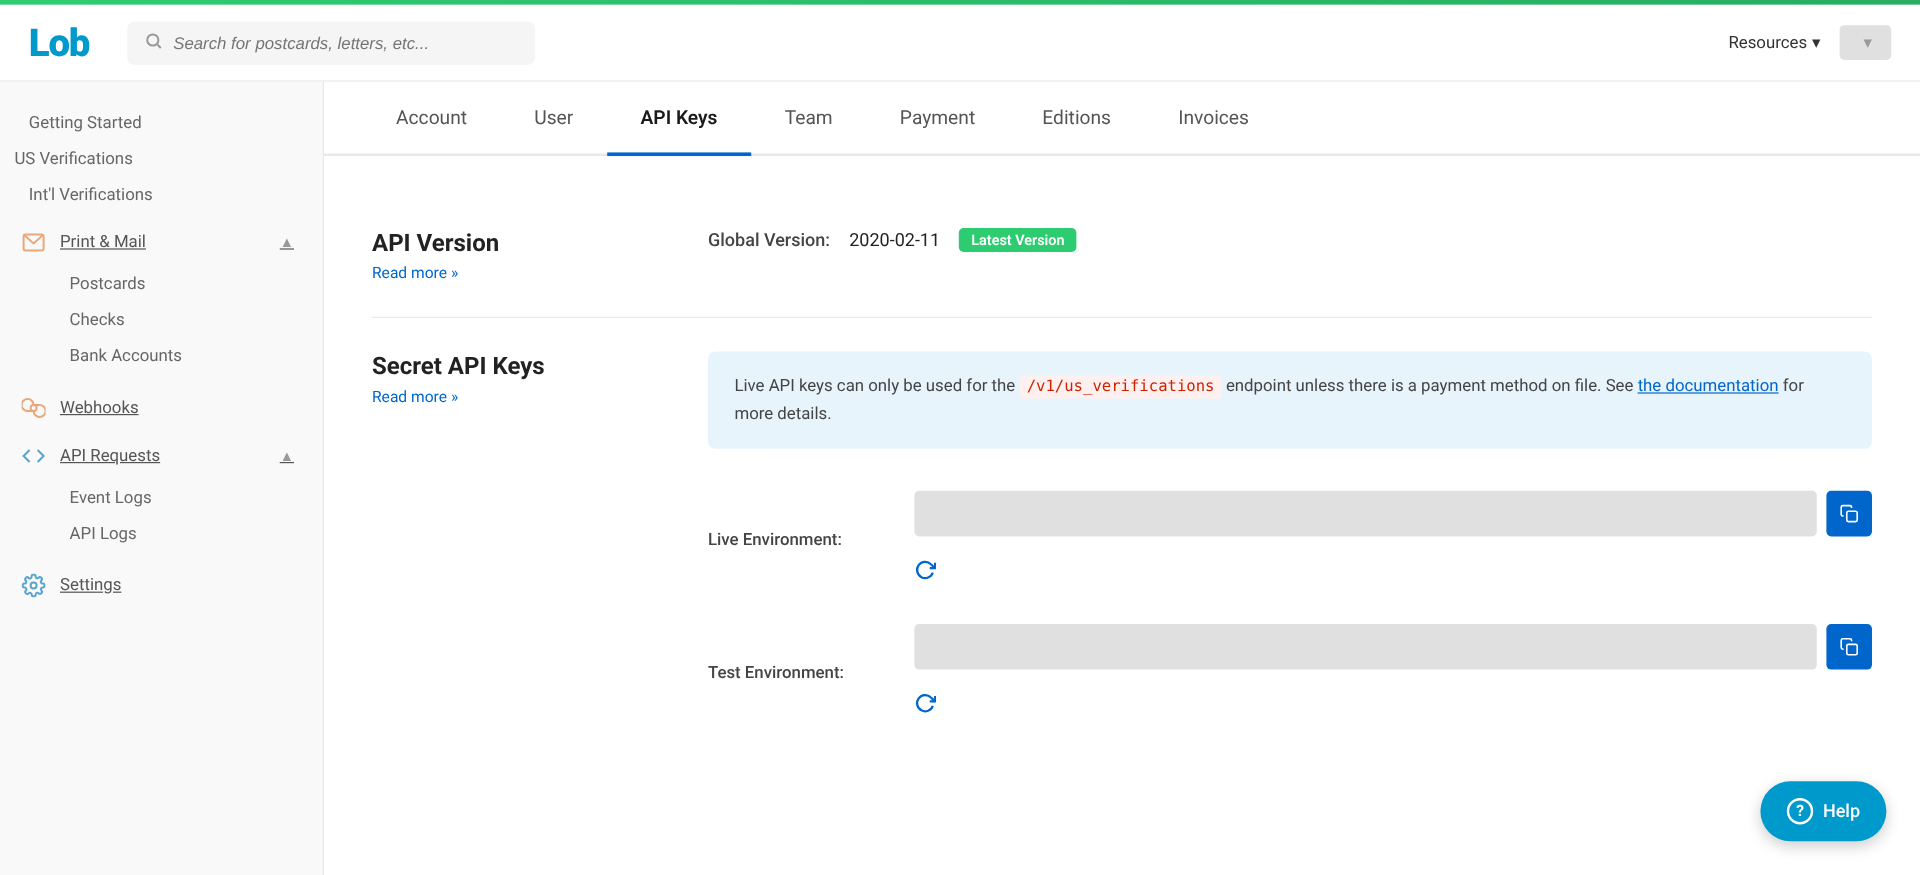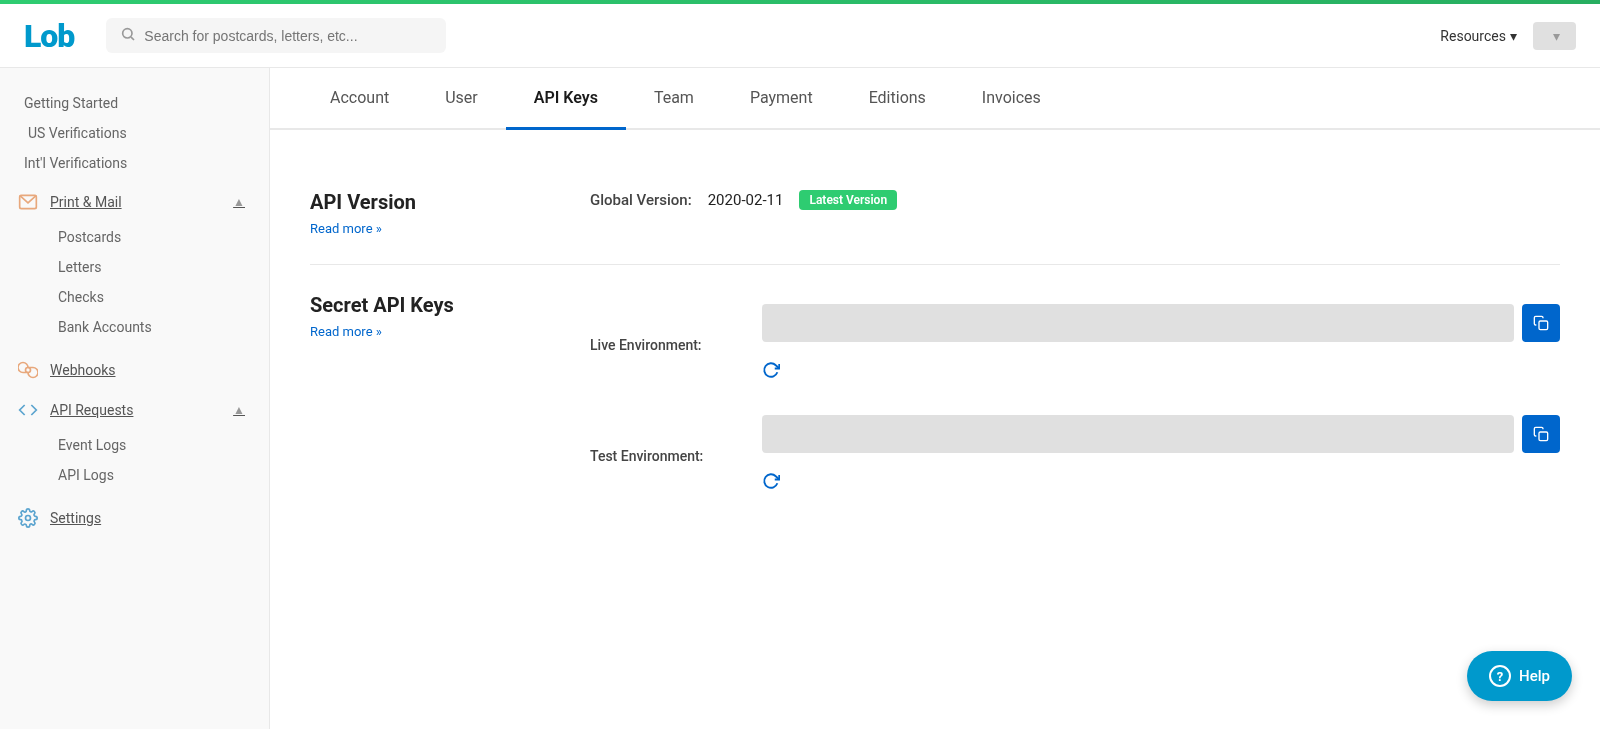--- a/index.html
+++ b/index.html
@@ -33,20 +33,21 @@
       gap: 8px;
     }
     .search-icon-svg { color: #999; }
     .search-input-field {
       border: none;
       background: transparent;
       outline: none;
       color: #0f766e;
       font-size: 14px;
       width: 100%;
+      font-style: italic;
     }
     .top-nav-right {
       margin-left: auto;
       display: flex;
       align-items: center;
       gap: 16px;
       justify-content: center;
     }
     .resources-btn {
       display: flex;
@@ -344,43 +345,40 @@
   </div>
 </div>
 
 <div class="app-body">
 
   <div class="sidebar">
     <div class="sidebar-section">
       <div class="sidebar-sub-item" style="padding-left:24px">
         <span>Getting Started</span>
       </div>
-      <div class="sidebar-sub-item" style="padding-left:28px">
+      <div class="sidebar-sub-item" style="padding-left:12px">
         <span>US Verifications</span>
       </div>
       <div class="sidebar-sub-item" style="padding-left:24px">
         <span>Int'l Verifications</span>
       </div>
     </div>
 
     <div class="sidebar-item has-icon">
       <div class="sidebar-item-icon">
         <svg width="20" height="20" viewBox="0 0 24 24" fill="none" stroke="#e8a87c" stroke-width="2">
           <rect x="2" y="4" width="20" height="16" rx="2"></rect>
           <polyline points="2,4 12,13 22,4"></polyline>
         </svg>
       </div>
       <span>Print &amp; Mail</span>
       <span class="sidebar-chevron">▲</span>
     </div>
     <div class="sidebar-sub-item">
       <span>Postcards</span>
-    </div>
-    <div class="sidebar-sub-item">
-      <span>Letters</span>
     </div>
     <div class="sidebar-sub-item">
       <span>Checks</span>
     </div>
     <div class="sidebar-sub-item">
       <span>Bank Accounts</span>
     </div>
 
     <div class="sidebar-item has-icon" style="margin-top:8px">
       <div class="sidebar-item-icon">
@@ -448,20 +446,27 @@
           </div>
         </div>
       </div>
 
       <div class="section">
         <div class="section-label">
           <h3>Secret API Keys</h3>
           <a href="#">Read more »</a>
         </div>
         <div class="section-body">
+          <div class="info-box">
+            <span>Live API keys can only be used for the</span>
+            <code class="code-endpoint">/v1/us_verifications</code>
+            <span>endpoint unless there is a payment method on file. See</span>
+            <a href="#">the documentation</a>
+            <span>for more details.</span>
+          </div>
 
           <div class="env-row">
             <div class="env-label">Live Environment:</div>
             <div class="env-input-wrapper">
               <div class="env-input"></div>
               <button class="copy-btn">
                 <svg width="16" height="16" viewBox="0 0 24 24" fill="none" stroke="white" stroke-width="2">
                   <rect x="9" y="9" width="13" height="13" rx="2"></rect>
                   <path d="M5 15H4a2 2 0 0 1-2-2V4a2 2 0 0 1 2-2h9a2 2 0 0 1 2 2v1"></path>
                 </svg>

